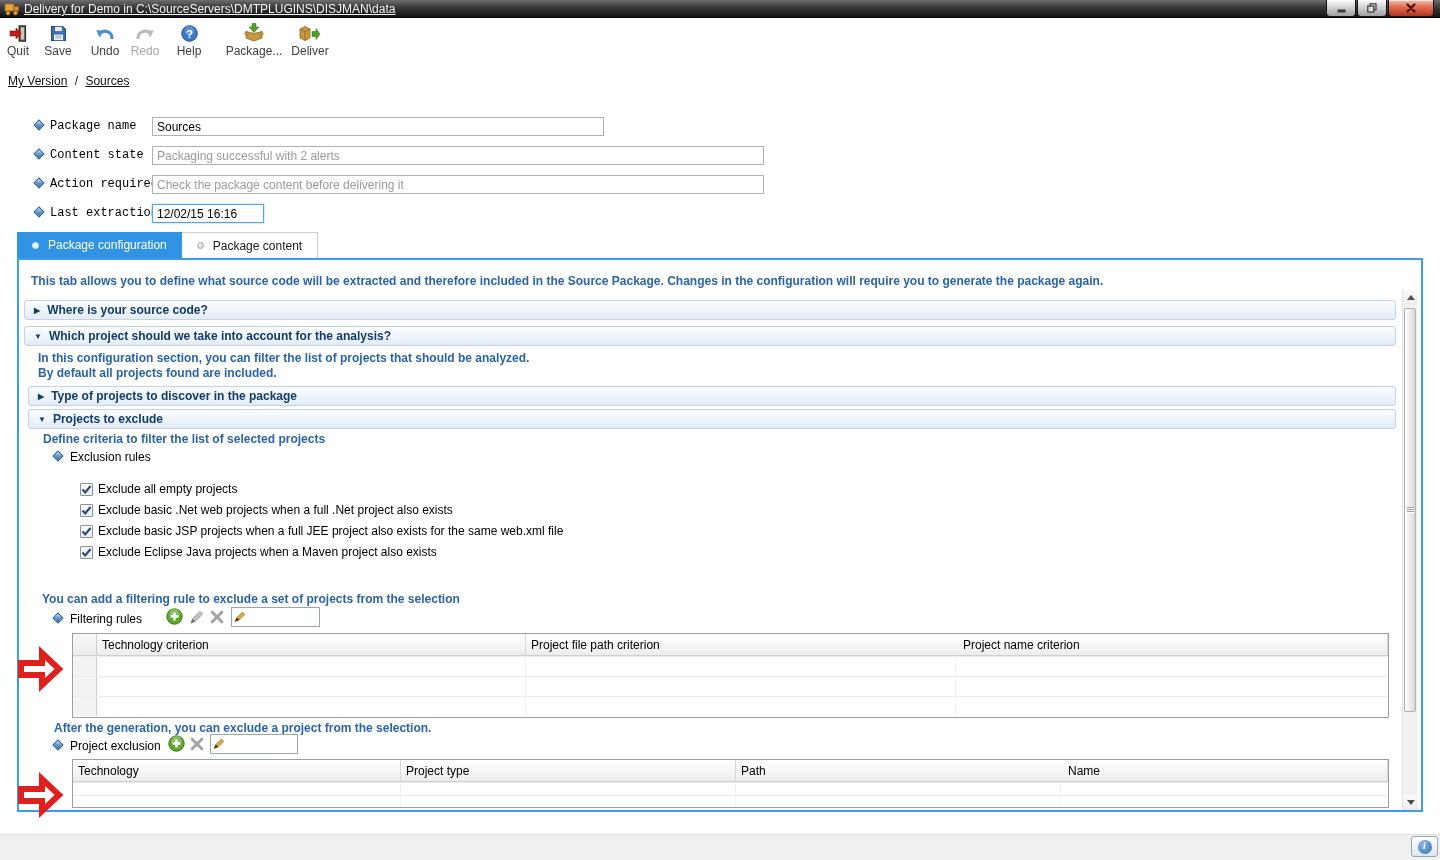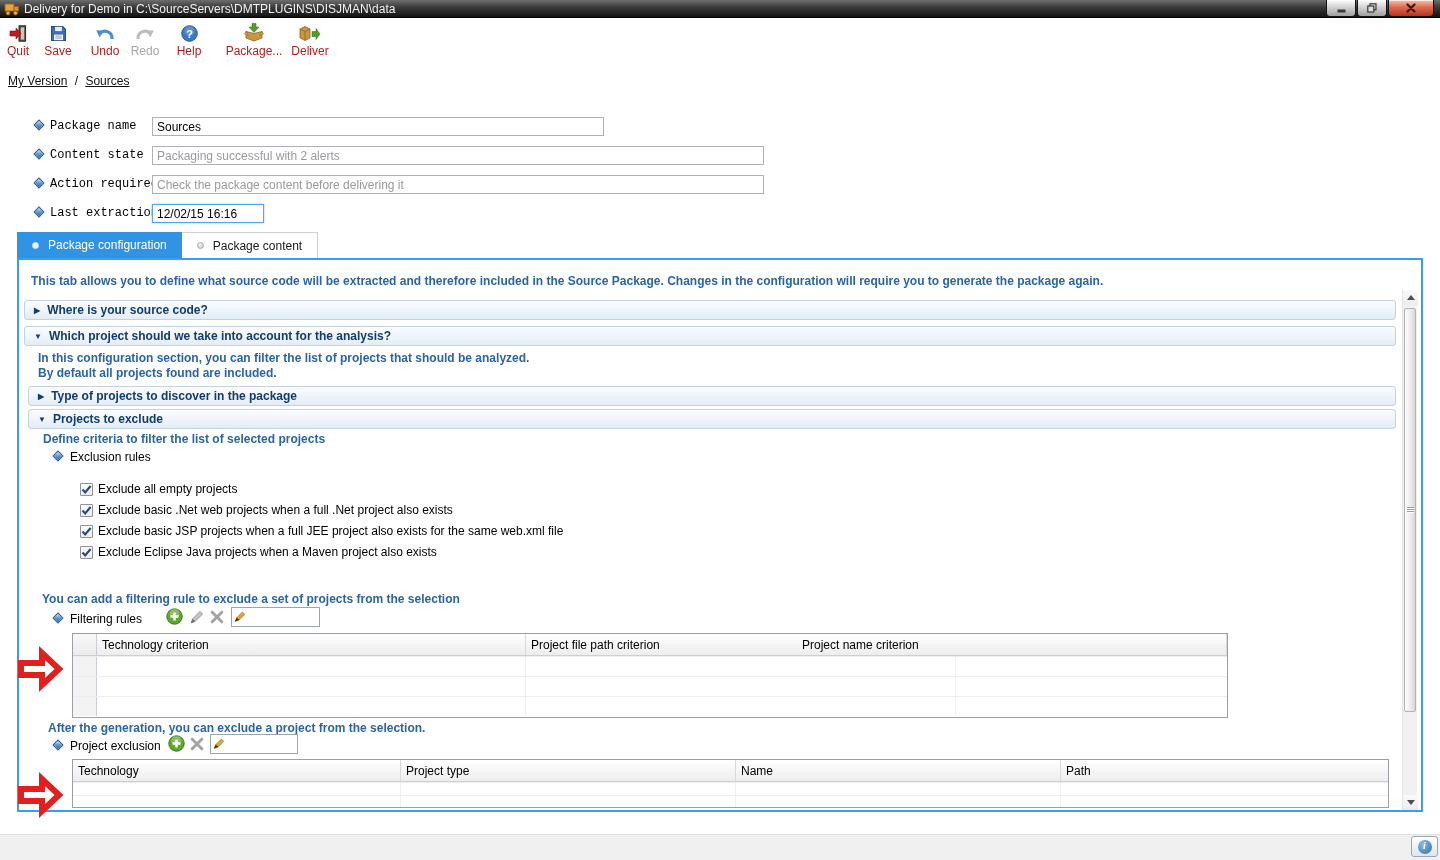--- a/index.html
+++ b/index.html
@@ -2,33 +2,33 @@
 <html><head>
 <meta charset="utf-8">
 <style>
   * { margin:0; padding:0; box-sizing:border-box; }
   html,body { width:1440px; height:860px; }
   body { position:relative; font-family:"Liberation Sans", sans-serif; background:#fff; overflow:hidden; font-size:12px; }
 
   
   .titlebar { position:absolute; left:0; top:0; width:1440px; height:18px;
     background:linear-gradient(#6e6e6e,#3a3a3a 40%,#161616 90%,#000); color:#fff; }
-  .titlebar-text { position:absolute; left:24px; top:2px; font-size:12px; color:#f2f2f2; white-space:nowrap; }
+  .titlebar-text { position:absolute; left:24px; top:2px; font-size:12px; color:#f2f2f2; white-space:nowrap;text-decoration:underline; }
   .app-icon { position:absolute; left:4px; top:2px; }
   .win-controls { position:absolute; top:0; right:6px; display:flex; gap:1px; }
   .win-btn { width:30px; height:17px; border:1px solid #141414; border-top:none; border-radius:0 0 4px 4px;
     background:linear-gradient(#fdfdfd,#d2d2d2 45%,#9f9f9f); display:flex; align-items:center; justify-content:center;
     box-shadow:inset 0 1px 0 rgba(255,255,255,.7); }
   .win-btn.close { width:46px; background:linear-gradient(#f6c2b2,#e06a4e 45%,#b13520); }
 
   
   .toolbar { position:absolute; left:0; top:18px; width:1440px; height:50px; background:#fff; }
   .tool { position:absolute; top:4px; text-align:center; cursor:default; }
   .tool .ticon { height:20px; display:flex; align-items:flex-end; justify-content:center; }
-  .tool .tlabel { font-size:12px; color:#b91c1c; margin-top:2px; white-space:nowrap; }
+  .tool .tlabel { font-size:12px; color:#404040; margin-top:2px; white-space:nowrap; }
   .tool.disabled .tlabel { color:#a6a6a6; }
 
   
   .breadcrumb { position:absolute; left:8px; top:74px; font-size:12px; color:#111; }
   .crumb { text-decoration:underline; cursor:pointer; }
   .crumb-sep { margin:0 4px; }
 
   
   .frow { position:absolute; height:20px; }
   .diamond { position:absolute; width:8px; height:8px; transform:rotate(45deg);
@@ -333,21 +333,21 @@
       </svg>
   </span>
   <input class="mini-input" style="left: 212px; top: 347px;">
   <span class="mini-pen" style="left:215px;top:350px">
     <svg width="13" height="13" viewBox="0 0 13 13">
         <polygon points="1,11.5 2.8,7.6 8.4,2 10.8,4.4 5.2,10" fill="#d9a93f" stroke="#8f6d1f" stroke-width="0.6"></polygon>
         <polygon points="1,11.5 2.8,7.6 5.2,10" fill="#4a3208"></polygon>
       </svg>
   </span>
 
-  <div class="grid" style="left:53px;top:373px;width:1156px;height:85px">
+  <div class="grid" style="left:53px;top:373px;width:1317px;height:85px">
     <div class="ghead">
       <div class="ghcell gsel" style="width:24px"></div>
       <div class="ghcell" style="width:429px">Technology criterion</div>
       <div class="ghcell" style="flex:1;border-right:none">Project file path criterion</div>
       <div class="ghcell" style="width:430px">Project name criterion</div>
     </div>
     <div class="grow" style="height:20px">
       <div class="gsel" style="width:24px"></div>
       <div class="gcell" style="width:429px"></div>
       <div class="gcell" style="width:430px"></div>
@@ -360,21 +360,21 @@
       <div class="gcell" style="flex:1;border-right:none"></div>
     </div>
     <div class="grow" style="height:20px">
       <div class="gsel" style="width:24px"></div>
       <div class="gcell" style="width:429px"></div>
       <div class="gcell" style="width:430px"></div>
       <div class="gcell" style="flex:1;border-right:none"></div>
     </div>
   </div>
 
-  <div class="hint" style="left:29px;top:461px">After the generation, you can exclude a project from the selection.</div>
+  <div class="hint" style="left:35px;top:461px">After the generation, you can exclude a project from the selection.</div>
 
   <span class="diamond" style="position:absolute;left:35px;top:481px"></span>
   <span class="drow-label" style="left:51px;top:479px">Project exclusion</span>
   <span class="icon-abs" style="left:149px;top:475px">
     <svg width="17" height="17" viewBox="0 0 17 17">
         <circle cx="8.5" cy="8.5" r="7.7" fill="#5fa82e" stroke="#39761a"></circle>
         <circle cx="8.5" cy="5.5" r="5" fill="rgba(255,255,255,0.25)"></circle>
         <path d="M8.5 4.5 v8 M4.5 8.5 h8" stroke="#fff" stroke-width="2.4"></path>
       </svg>
   </span>
@@ -388,22 +388,22 @@
     <svg width="13" height="13" viewBox="0 0 13 13">
         <polygon points="1,11.5 2.8,7.6 8.4,2 10.8,4.4 5.2,10" fill="#d9a93f" stroke="#8f6d1f" stroke-width="0.6"></polygon>
         <polygon points="1,11.5 2.8,7.6 5.2,10" fill="#4a3208"></polygon>
       </svg>
   </span>
 
   <div class="grid" style="left:53px;top:499px;width:1317px;height:49px">
     <div class="ghead">
       <div class="ghcell" style="width:328px">Technology</div>
       <div class="ghcell" style="width:335px">Project type</div>
+      <div class="ghcell" style="flex:1;border-right:none">Path</div>
       <div class="ghcell" style="width:325px">Name</div>
-      <div class="ghcell" style="flex:1;border-right:none">Path</div>
     </div>
     <div class="grow" style="height:13px">
       <div class="gcell" style="width:328px"></div>
       <div class="gcell" style="width:335px"></div>
       <div class="gcell" style="width:325px"></div>
       <div class="gcell" style="flex:1;border-right:none"></div>
     </div>
     <div class="grow" style="height:12px">
       <div class="gcell" style="width:328px"></div>
       <div class="gcell" style="width:335px"></div>

